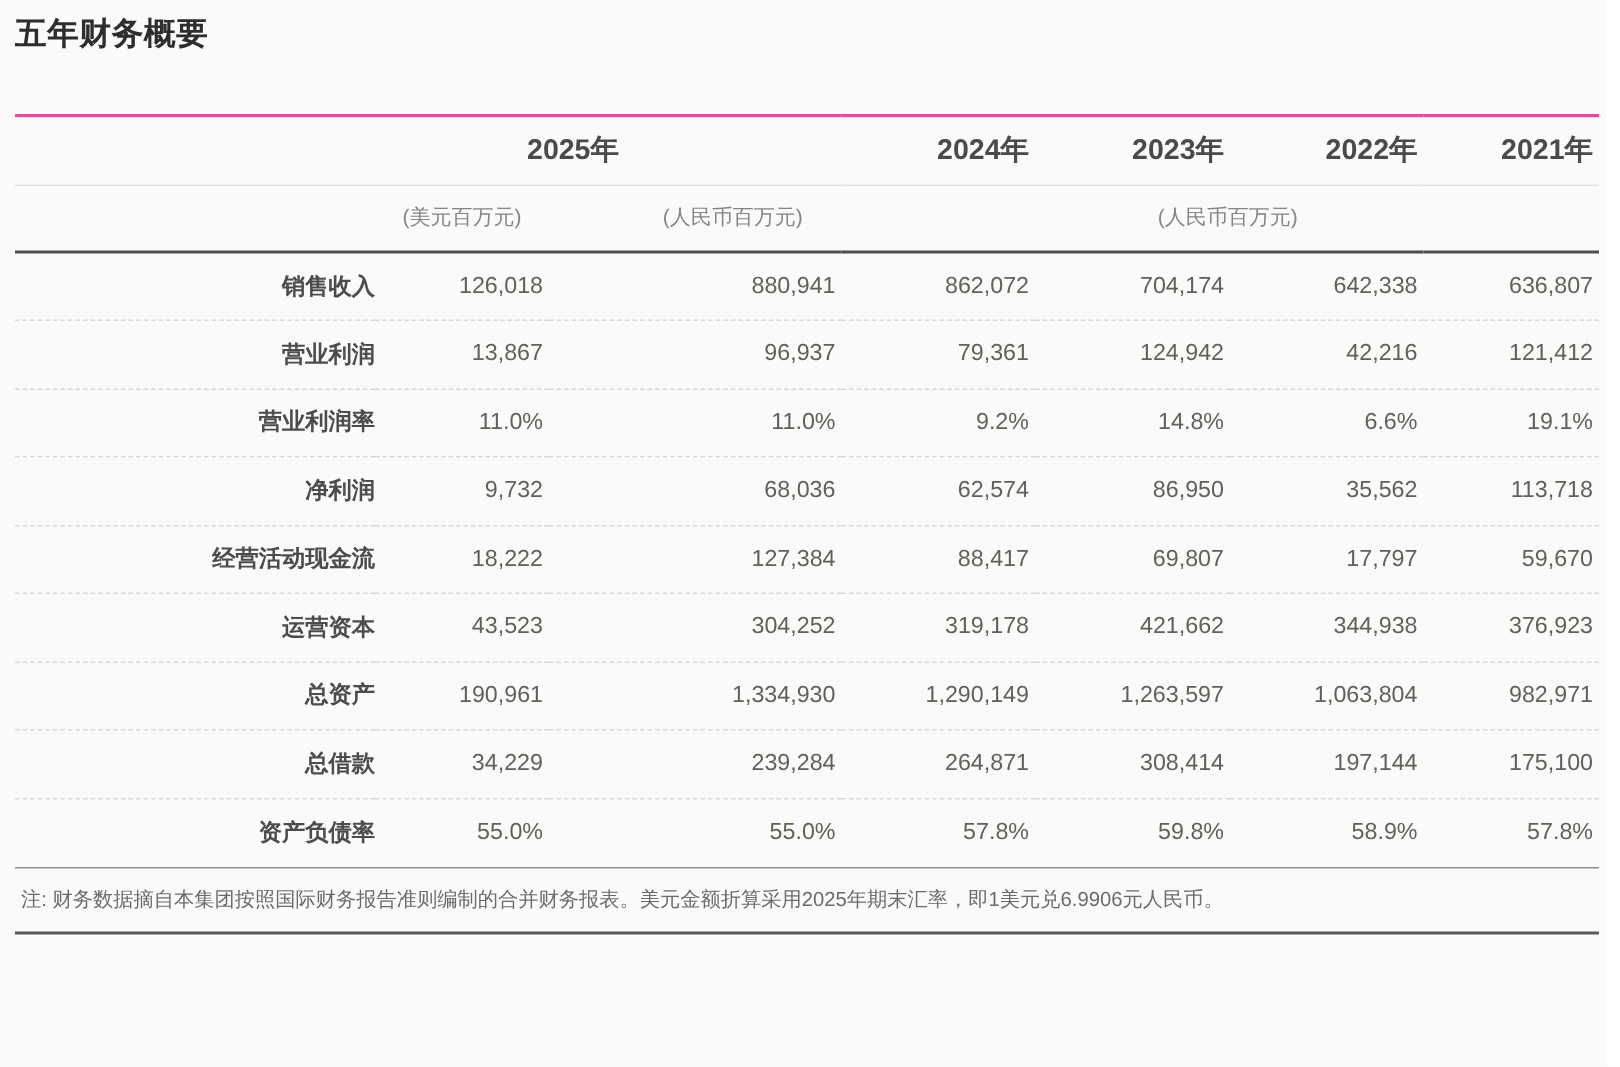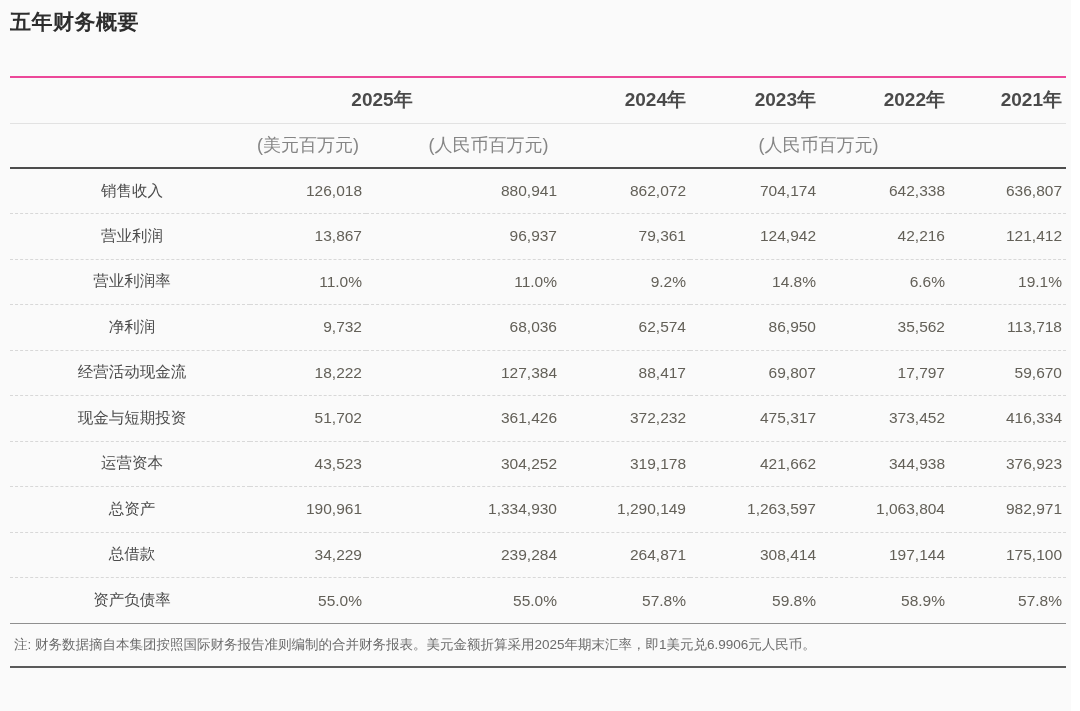--- a/index.html
+++ b/index.html
@@ -45,37 +45,37 @@
   }
   thead tr.units-row {
     height: 45px;
     border-bottom: 2px solid #4d4d4d;
   }
   th { font-weight: bold; color: #4a4a4a; font-size: 19px; vertical-align: middle; padding: 0; }
   th.year-right { text-align: right; padding-right: 4px; margin-top: 44px; }
   th.year-span  { text-align: center; padding-right: 47px; }
   th.unit {
     font-weight: normal;
-    font-size: 18px;
+    font-size: 14px;
     color: #858585;
     text-align: center;
   }
   th.unit-rmb-2025 { padding-left: 50px; }
   th.unit-rmb-group { padding-left: 10px; }
 
   tbody tr {
     height: 45.5px;
     border-bottom: 1px dashed #d8d8d8;
   }
   tbody tr:last-child { border-bottom: none; }
   td { vertical-align: middle; padding: 0; }
   td.label-cell {
-    text-align: center;
+    text-align: right;
     padding-left: 4px;
-    font-weight: normal;
+    font-weight: bold;
     font-size: 15.5px;
     color: #4c4c4c;
   }
   td.num-cell {
     text-align: right;
     padding-right: 4px;
     font-size: 15.5px;
     color: #636058;
   }
   .footnote {
@@ -164,29 +164,20 @@
       <tr>
         <td class="label-cell">经营活动现金流</td>
         <td class="num-cell">18,222</td>
         <td class="num-cell">127,384</td>
         <td class="num-cell">88,417</td>
         <td class="num-cell">69,807</td>
         <td class="num-cell">17,797</td>
         <td class="num-cell">59,670</td>
       </tr>
       <tr>
-        <td class="label-cell">现金与短期投资</td>
-        <td class="num-cell">51,702</td>
-        <td class="num-cell">361,426</td>
-        <td class="num-cell">372,232</td>
-        <td class="num-cell">475,317</td>
-        <td class="num-cell">373,452</td>
-        <td class="num-cell">416,334</td>
-      </tr>
-      <tr>
         <td class="label-cell">运营资本</td>
         <td class="num-cell">43,523</td>
         <td class="num-cell">304,252</td>
         <td class="num-cell">319,178</td>
         <td class="num-cell">421,662</td>
         <td class="num-cell">344,938</td>
         <td class="num-cell">376,923</td>
       </tr>
       <tr>
         <td class="label-cell">总资产</td>

